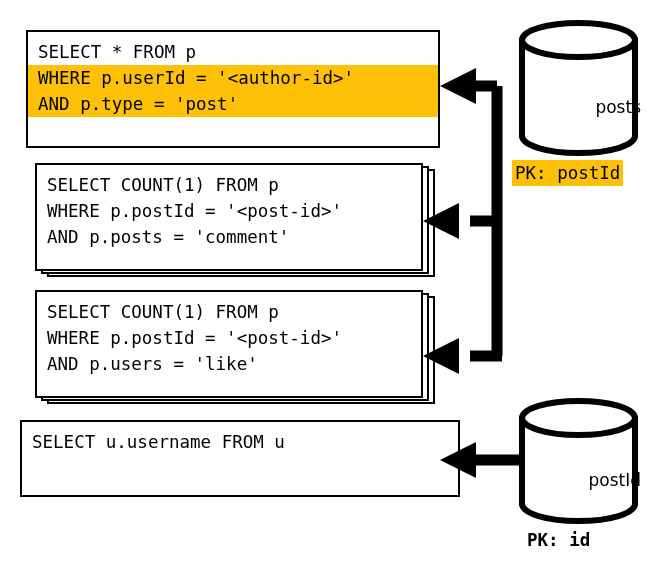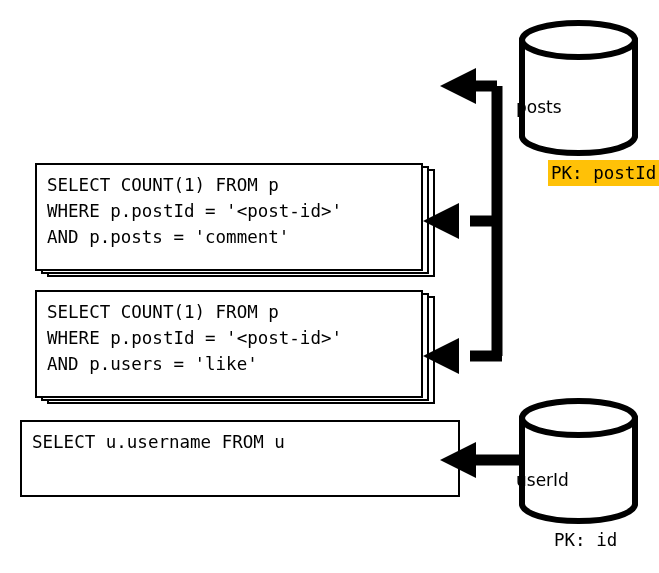--- a/index.html
+++ b/index.html
@@ -54,21 +54,21 @@
   .stack-shadow.s2 { z-index: 4; }
 
   
   .cyl {
     position: absolute;
     z-index: 6;
   }
   .cyl-label {
     position: absolute;
     width: 100%;
-    text-align: left;
+    text-align: right;
     font-family: "DejaVu Sans", sans-serif;
     font-size: 17px;
     color: #000000;
     pointer-events: none;
   }
 
   
   .pk {
     position: absolute;
     font-family: "DejaVu Sans Mono", monospace;
@@ -92,20 +92,25 @@
     height: 573px;
     z-index: 7;
     pointer-events: none;
   }
 </style>
 </head>
 <body>
 
 <div id="canvas">
 
+  <div class="qbox qbox-pad" style="left:26px; top:30px; width:414px; height:118px;">
+    <span class="qline">SELECT * FROM p</span>
+    <span class="qline hl">WHERE p.userId = '&lt;author-id&gt;'</span>
+    <span class="qline hl">AND p.type = 'post'</span>
+  </div>
 
   <div class="stack-shadow" style="left:47px; top:169px; width:388px; height:108px;"></div>
   <div class="stack-shadow s2" style="left:41px; top:166px; width:388px; height:108px;"></div>
   <div class="qbox qbox-pad" style="left:35px; top:163px; width:388px; height:108px;">
     <span class="qline">SELECT COUNT(1) FROM p</span>
     <span class="qline">WHERE p.postId = '&lt;post-id&gt;'</span>
     <span class="qline">AND p.posts = 'comment'</span>
   </div>
 
   <div class="stack-shadow" style="left:47px; top:296px; width:388px; height:108px;"></div>
@@ -123,33 +128,33 @@
   <div class="cyl" style="left:516px; top:18px; width:125px; height:140px;">
     <svg width="125" height="140" viewBox="0 0 125 140">
       <path d="M6,22 L6,118" stroke="#000" stroke-width="6" fill="none" stroke-linecap="round"></path>
       <path d="M119,22 L119,118" stroke="#000" stroke-width="6" fill="none" stroke-linecap="round"></path>
       <ellipse cx="62.5" cy="22" rx="56.5" ry="17" fill="#ffffff" stroke="#000" stroke-width="6"></ellipse>
       <path d="M6,118 A56.5,17 0 0 0 119,118" fill="none" stroke="#000" stroke-width="6"></path>
     </svg>
     <div class="cyl-label" style="top:79px; left:0;">posts</div>
   </div>
 
-  <div class="pk hl" style="left:548px; top:160px;">PK: postId</div>
+  <div class="pk hl" style="left:512px; top:160px;">PK: postId</div>
 
   <div class="cyl" style="left:516px; top:396px; width:125px; height:130px;">
     <svg width="125" height="130" viewBox="0 0 125 130">
       <path d="M6,22 L6,108" stroke="#000" stroke-width="6" fill="none" stroke-linecap="round"></path>
       <path d="M119,22 L119,108" stroke="#000" stroke-width="6" fill="none" stroke-linecap="round"></path>
       <ellipse cx="62.5" cy="22" rx="56.5" ry="17" fill="#ffffff" stroke="#000" stroke-width="6"></ellipse>
       <path d="M6,108 A56.5,17 0 0 0 119,108" fill="none" stroke="#000" stroke-width="6"></path>
     </svg>
-    <div class="cyl-label" style="top:74px; left:0;">userId</div>
+    <div class="cyl-label" style="top:74px; left:0;">postId</div>
   </div>
 
-  <div class="pk" style="left:554px; top:528px;">PK: id</div>
+  <div class="pk" style="left:527px; top:528px;font-weight:bold;">PK: id</div>
 
   <svg class="conn">
 
     <g stroke="#000000" stroke-width="11" fill="none" stroke-linecap="butt">
 
       <line x1="497" y1="86" x2="497" y2="356"></line>
 
       <line x1="497" y1="86" x2="470" y2="86"></line>
 
       <line x1="497" y1="221" x2="470" y2="221"></line>

